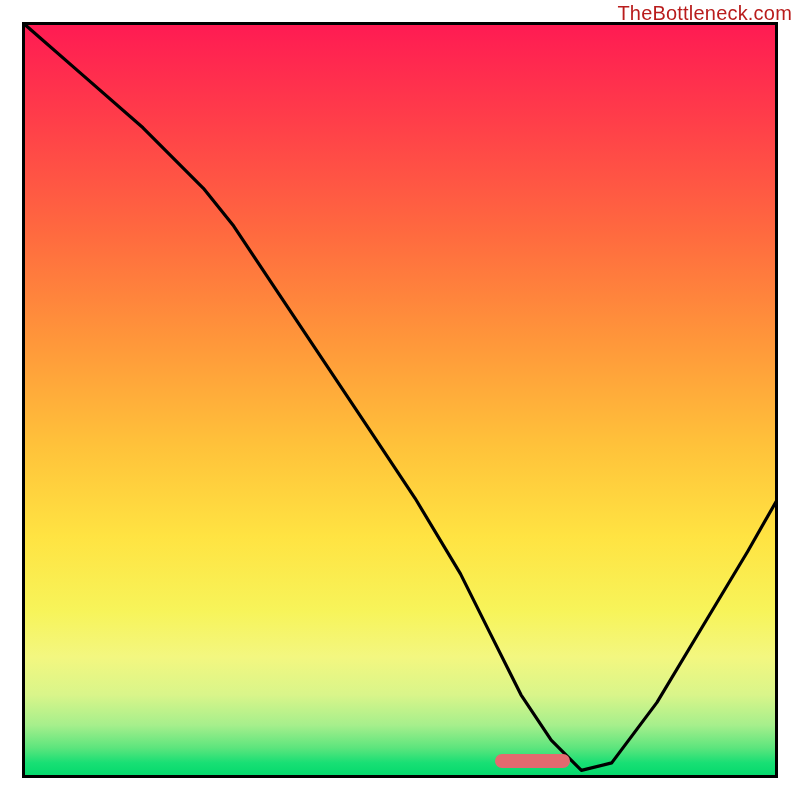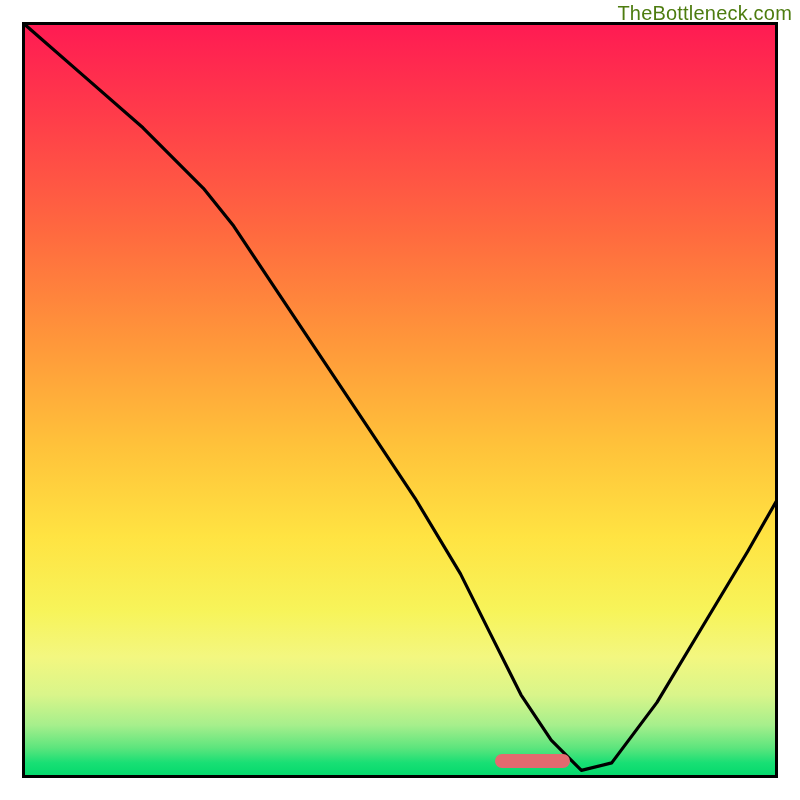--- a/index.html
+++ b/index.html
@@ -60,21 +60,21 @@
   .pill {
     position: absolute;
     background: #e46a6f;
     border-radius: 999px;
     height: 14px;
   }
   .watermark {
     position: absolute;
     top: 2px;
     right: 8px;
-    color: #4d7c0f;
+    color: #b91c1c;
     font-size: 20px;
     font-weight: 500;
     letter-spacing: 0.2px;
   }
 </style>
 </head>
 <body>
 
 <div class="frame">
 

